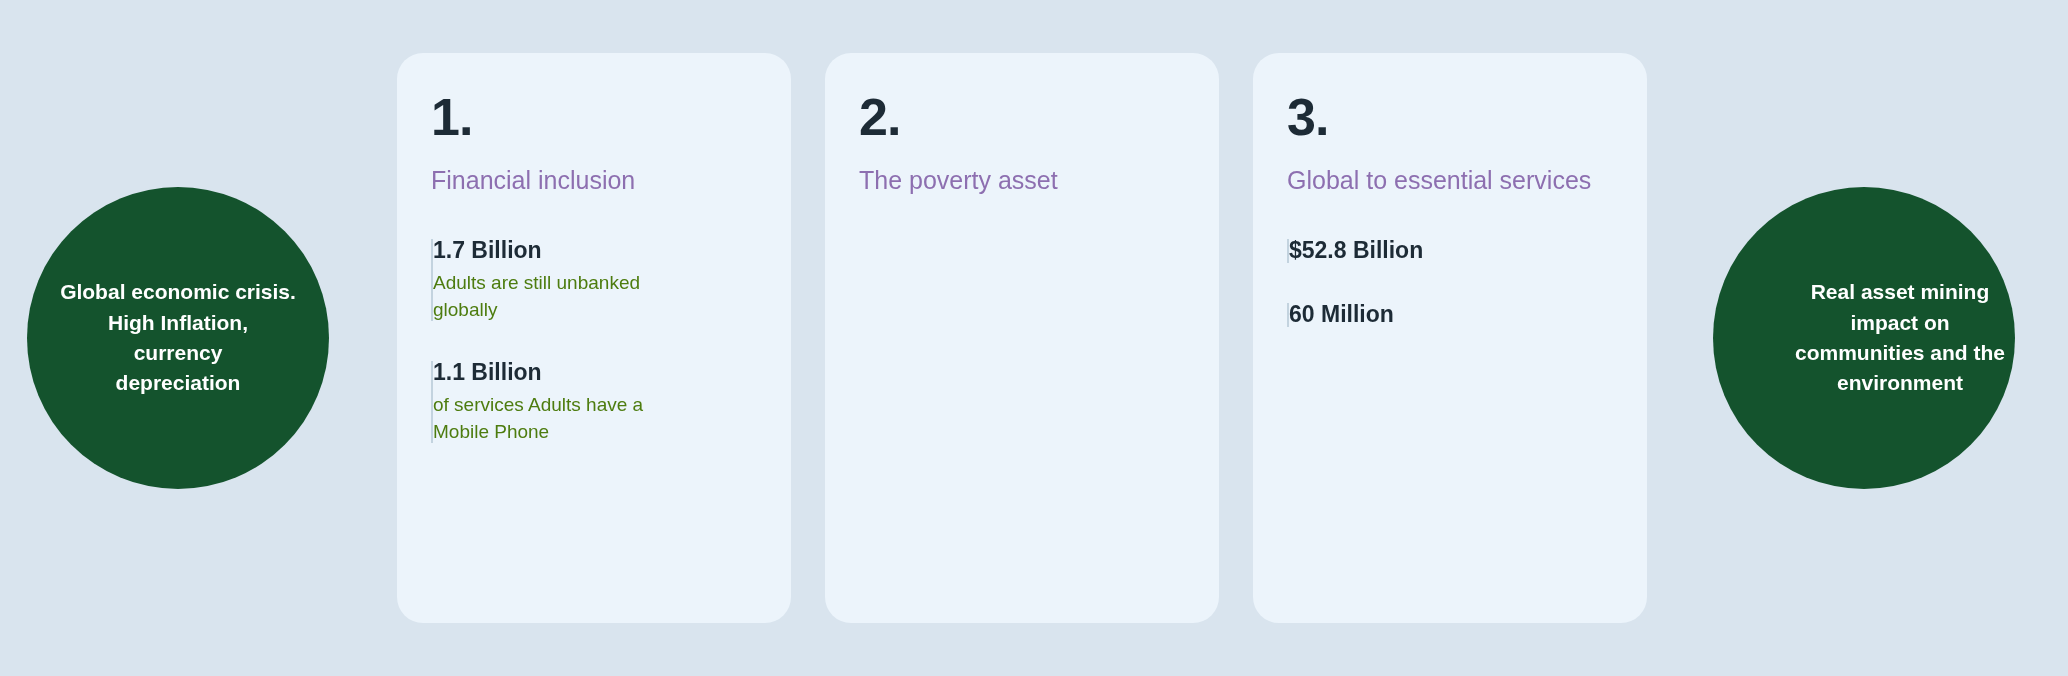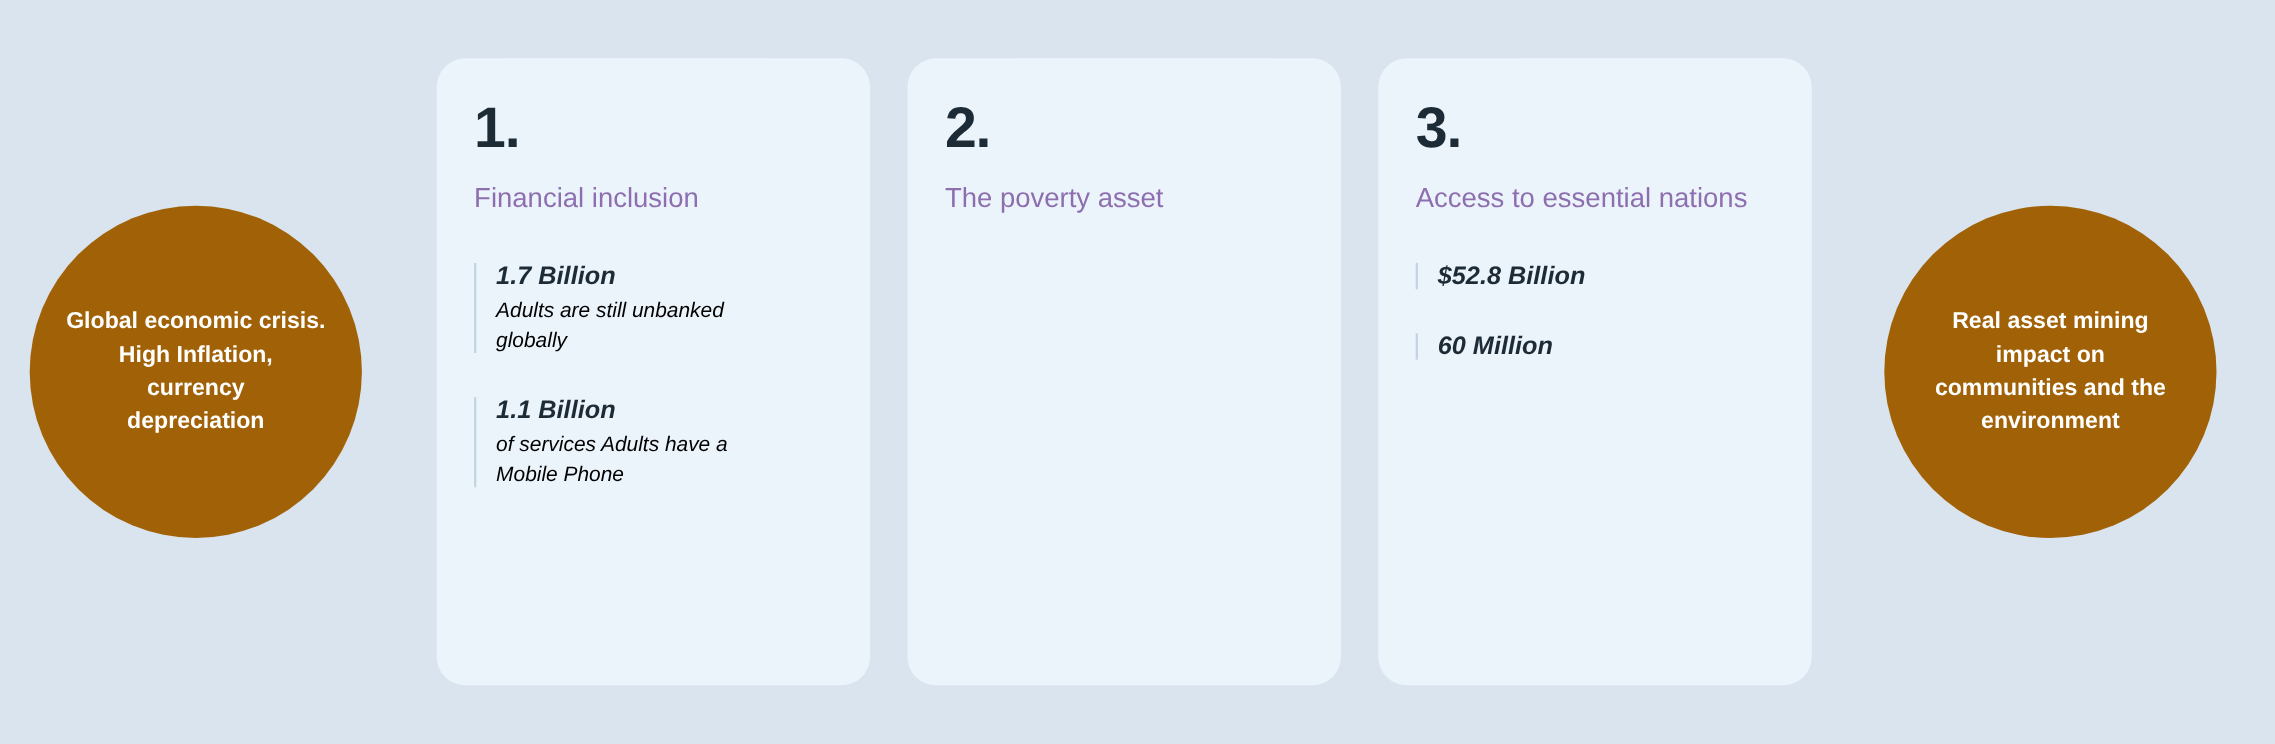--- a/index.html
+++ b/index.html
@@ -21,41 +21,42 @@
     display: flex;
     align-items: center;
     justify-content: flex-start;
     box-sizing: border-box;
   }
 
   
   .circle {
     flex: 0 0 auto;
     border-radius: 50%;
-    background: #a16207;
+    background: #14532d;
     color: #ffffff;
     display: flex;
     align-items: center;
     justify-content: center;
     text-align: center;
     font-weight: bold;
     font-size: 21px;
     line-height: 1.45;
     box-sizing: border-box;
     padding: 10px;
   }
   .circle-left {
     width: 302px;
     height: 302px;
     margin-left: 27px;
   }
   .circle-right {
     width: 302px;
     height: 302px;
     margin-left: 66px;
+    justify-content: flex-end;
   }
   .circle p {
     margin: 0;
     white-space: pre-line;
   }
 
   
   .cards {
     display: flex;
     align-items: flex-start;
@@ -84,44 +85,43 @@
   .card-title {
     font-size: 25px;
     font-weight: normal;
     color: #8d6fb0;
     line-height: 1.25;
     margin: 0 0 40px 0;
   }
 
   .stat {
     position: relative;
-    padding-left: 20px;
+    padding-left: 2px;
     margin-bottom: 34px;
-    font-style: italic;
   }
   .stat:last-child { margin-bottom: 0; }
   .stat::before {
     content: "";
     position: absolute;
     left: 0;
     top: 3px;
     bottom: 3px;
     width: 2px;
     background: #c3d3df;
   }
   .stat-value {
     font-size: 23px;
     font-weight: bold;
     color: #1d2b36;
     line-height: 1.3;
     margin: 0 0 4px 0;
   }
   .stat-desc {
     font-size: 19px;
-    color: #000000;
+    color: #4d7c0f;
     line-height: 1.42;
     margin: 0;
     white-space: pre-line;
   }
 </style>
 </head>
 <body>
 
 <div class="board">
 
@@ -149,21 +149,21 @@
       </div>
     </div>
 
     <div class="card card-2">
       <div class="card-number">2.</div>
       <div class="card-title">The poverty asset</div>
     </div>
 
     <div class="card card-3">
       <div class="card-number">3.</div>
-      <div class="card-title">Access to essential nations</div>
+      <div class="card-title">Global to essential services</div>
       <div class="stat">
         <p class="stat-value">$52.8 Billion</p>
       </div>
       <div class="stat">
         <p class="stat-value">60 Million</p>
       </div>
     </div>
 
   </div>
 

